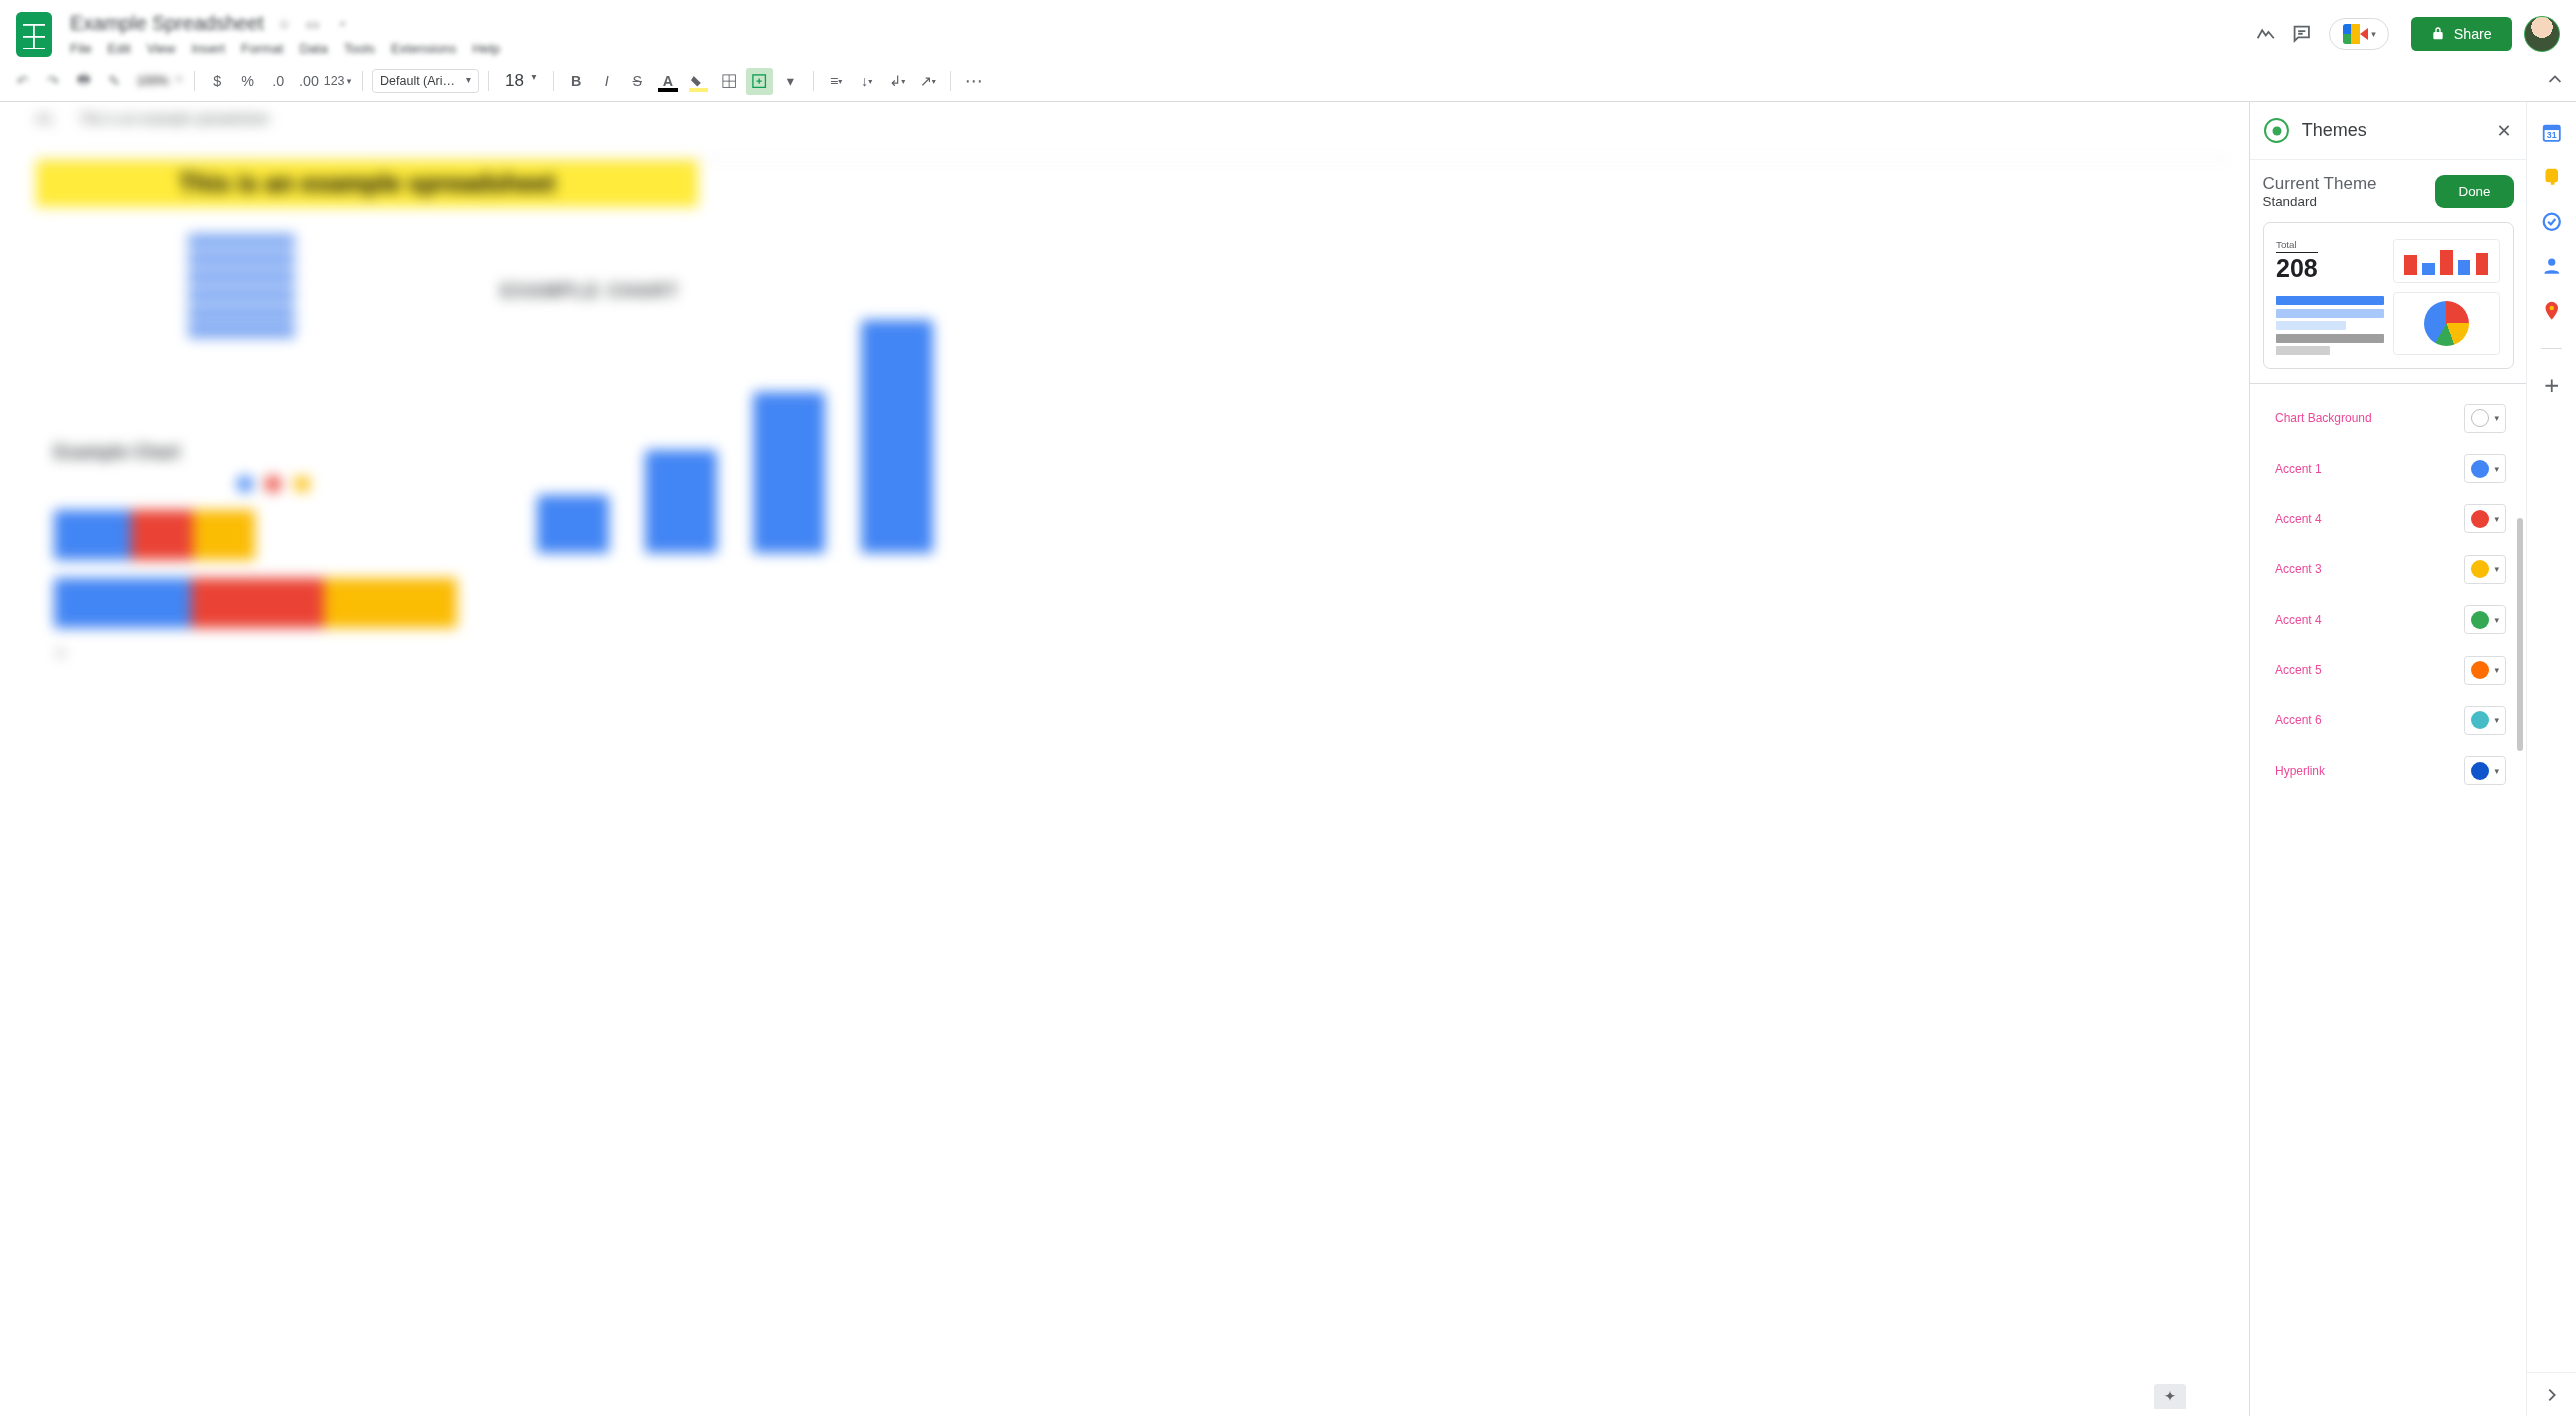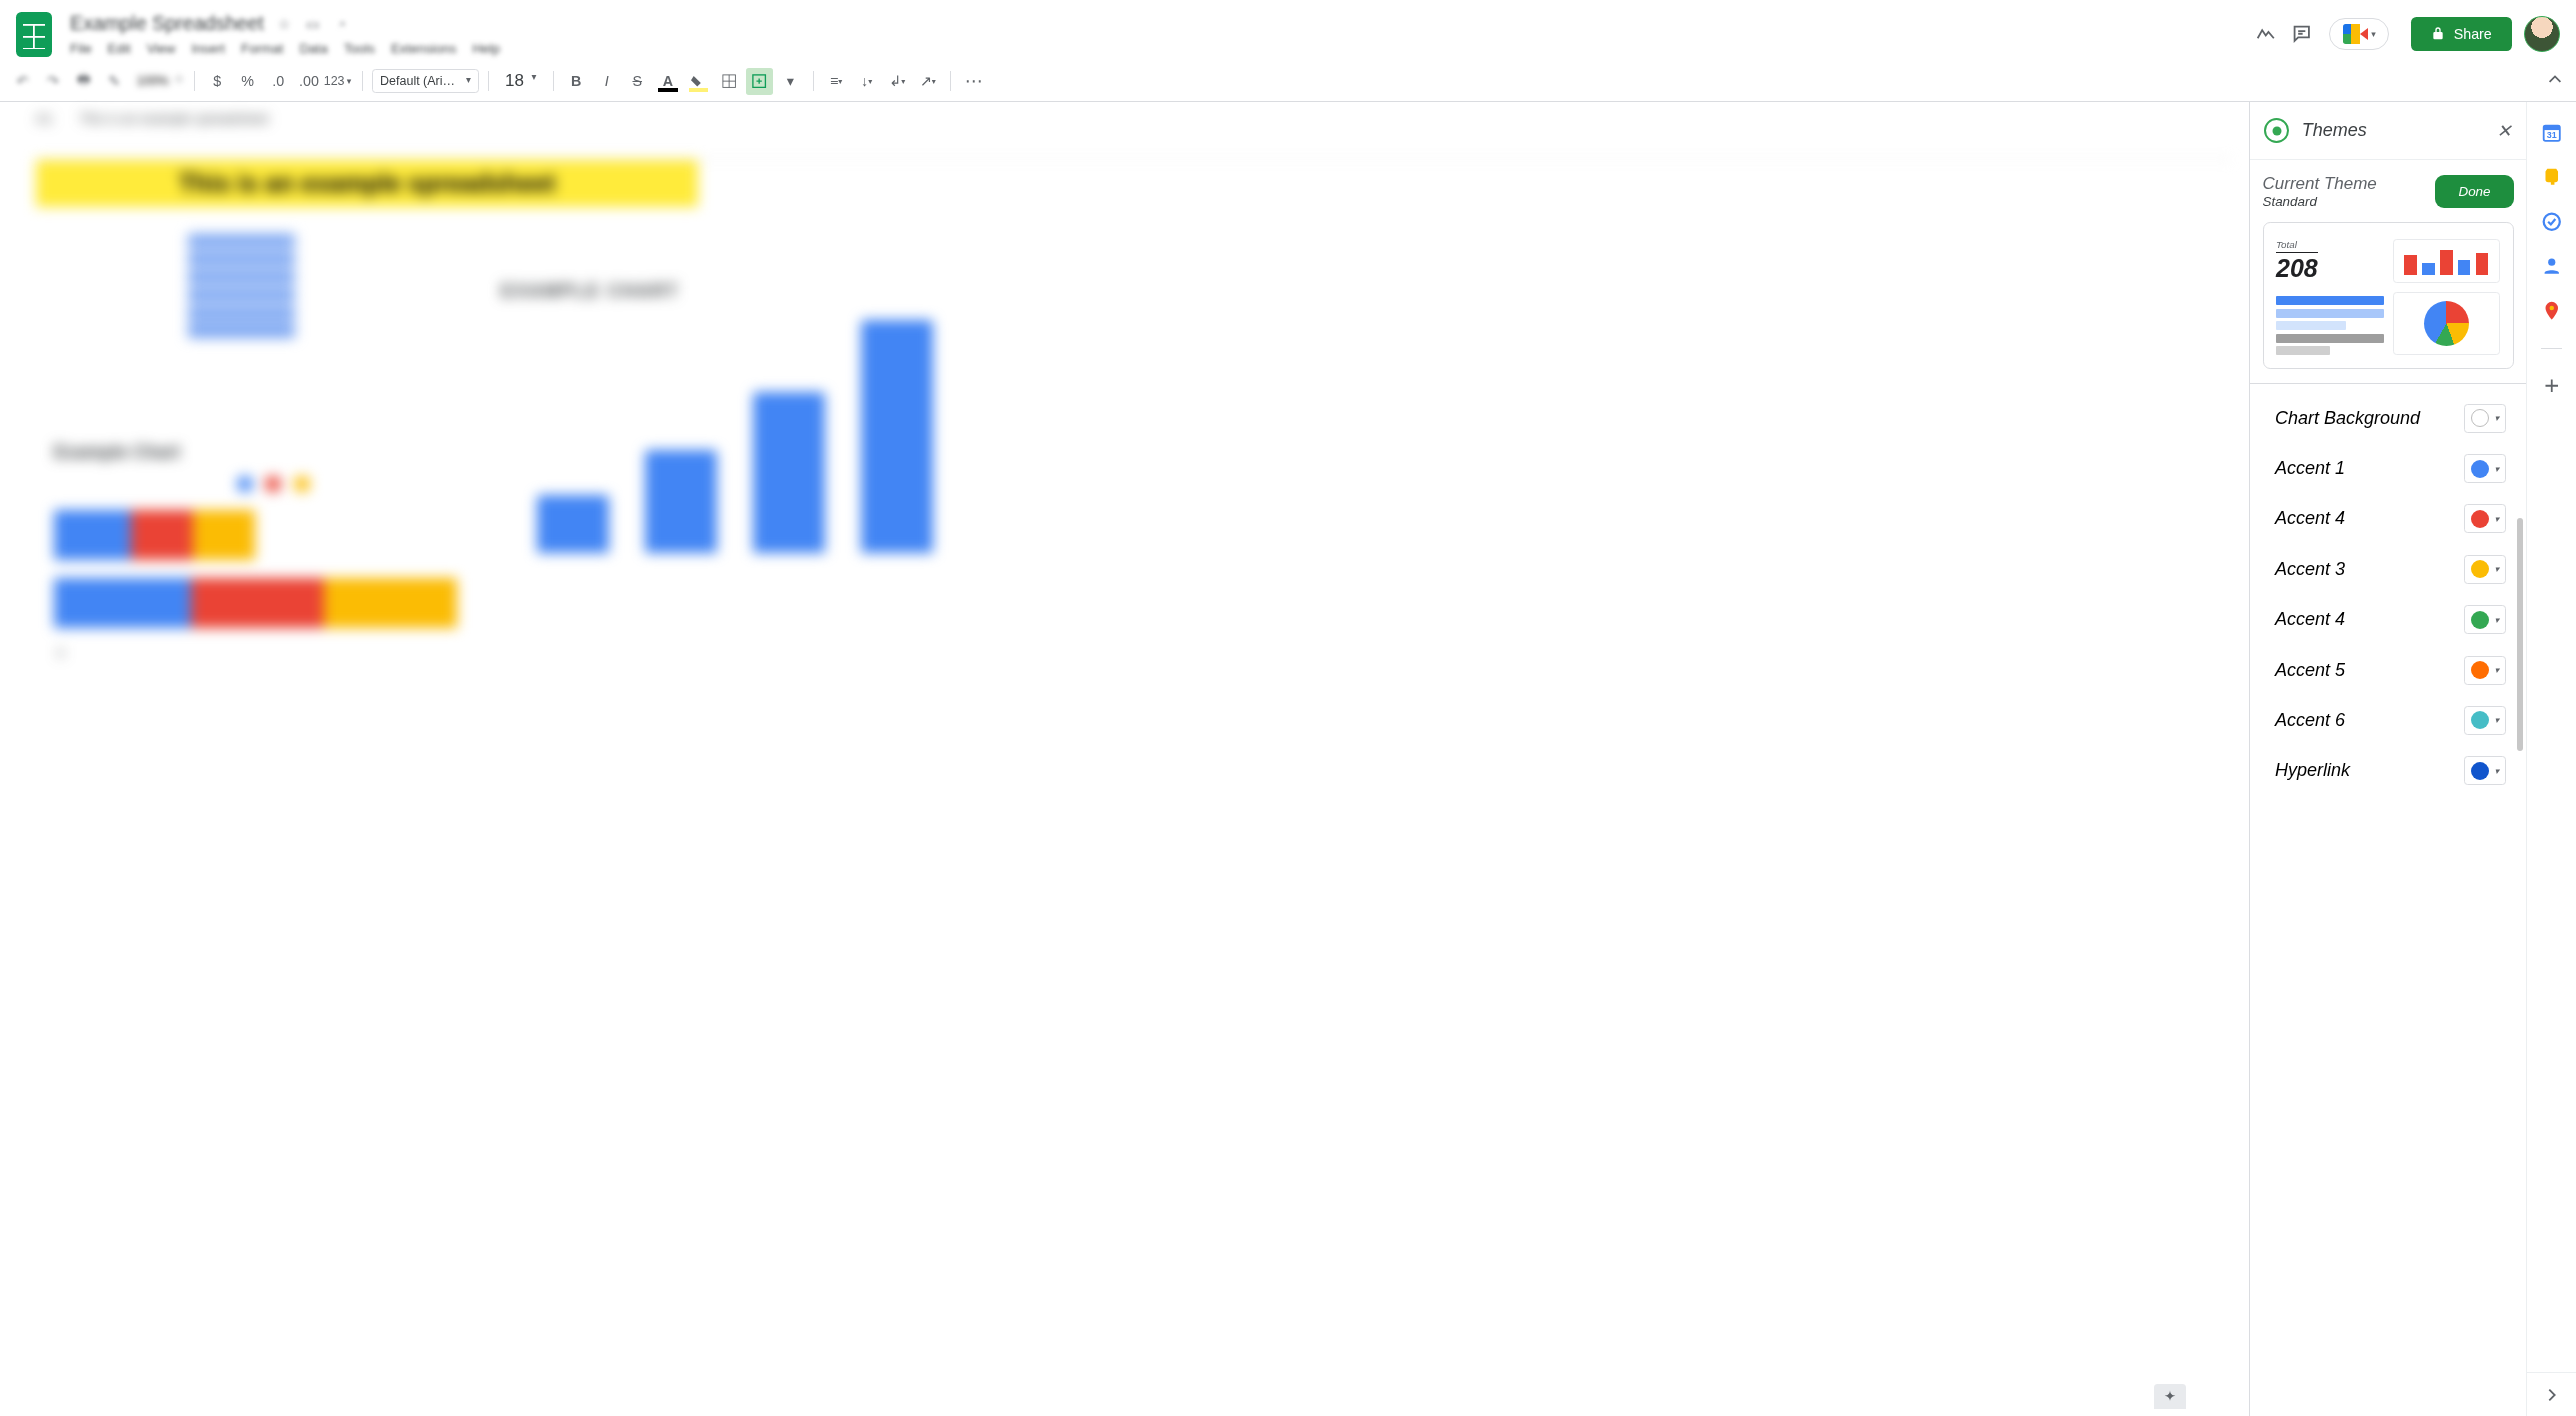--- a/index.html
+++ b/index.html
@@ -67,21 +67,21 @@
     .bars div{ width:72px; background:#4285f4; border-radius:3.6px 3.6px 0 0;}
     .stacked-chart{ position:absolute; left:54px; top:340px; width:438px; height:268px;}
     .stacked-chart .title{font-size:18px; font-weight:600; color:#3c4043; margin-bottom:12.5px;}
     .legend{display:flex; gap:12.5px; justify-content:center; margin-bottom:18px;}
     .legend span{width:16px; height:16px; border-radius:50%;}
     .sbar{ display:flex; height:50px; margin:18px 0;}
     .sbar div{height:100%;}
     .axis{display:flex; justify-content:space-between; font-size:11.6px; color:#3c4043; padding:0 3.6px;}
 
     
-    .side-panel { width: 277px; min-width:277px; border-left:0.9px solid #dadce0; display:flex; flex-direction:column; background:#fff; position:relative;font-style:italic;}
+    .side-panel { width: 277px; min-width:277px; border-left:0.9px solid #dadce0; display:flex; flex-direction:column; background:#fff; position:relative;}
     .panel-header{ display:flex; align-items:center; gap:12.5px; padding:16px 14.3px; border-bottom:0.9px solid #eceff1;}
     .panel-header .icon{ width:25px; height:25px; border:2.2px solid #34a853; border-radius:50%; position:relative;}
     .panel-header .icon::after{content:""; position:absolute; width:9px; height:9px; border-radius:50%; background:#34a853; left:50%; top:50%; transform:translate(-50%,-50%);}  
     .panel-title{ font-size:18px; color:#3c4043; flex:1;}
     .panel-close{ font-size:18px; color:#5f6368; cursor:pointer;}
     .theme-top{ display:flex; align-items:center; justify-content:space-between; padding:14.3px 12.5px 12.5px 12.5px;}
     .theme-top .lbl-small{ font-size:17px; color:#5f6368;}
     .theme-top .lbl-val{ font-size:13.4px; color:#3c4043;}
     .done-btn{ background:#1e8e3e; color:#fff; border-radius:9px; padding:9px 23px; font-size:13.4px; font-weight:500; cursor:pointer;text-align:center;}
     .preview-card{ margin:0 12.5px 14.3px 12.5px; border:0.9px solid #dadce0; border-radius:7.2px; padding:16px 12.5px 12.5px 12.5px; display:grid; grid-template-columns:1fr 1fr; gap:9px;}
@@ -89,21 +89,21 @@
     .pv-a .big{font-size:25px; font-weight:600; color:#202124; border-top:1.8px solid #202124; display:inline-block; padding-top:1.8px; margin-top:1.8px;}
     .pv-b{ border:0.9px solid #e8eaed; border-radius:3.6px; display:flex; align-items:flex-end; justify-content:center; gap:5.4px; padding:7.2px 5.4px;}
     .pv-b span{ width:12.5px;}
     .pv-c{ display:flex; flex-direction:column; gap:3.6px; padding-top:3.6px;}
     .pv-c span{ height:9px; border-radius:0.9px;}
     .pv-d{ border:0.9px solid #e8eaed; border-radius:3.6px; display:flex; align-items:center; justify-content:center; padding:5.4px;}
     .pie{ width:45px; height:45px; border-radius:50%; background: conic-gradient(#ea4335 0 90deg,#fbbc04 90deg 160deg,#34a853 160deg 210deg,#4285f4 210deg 360deg);}
     .panel-sep{ height:0.9px; background:#dadce0; margin:0;}
     .opts-scroll{ flex:1; overflow-y:auto; padding:9px 0 18px 0; position:relative;}
     .opt-row{ display:flex; align-items:center; justify-content:space-between; padding:10.7px 19.7px 10.7px 25px;}
-    .opt-row .label{ font-size:18px; color:#000000;}
+    .opt-row .label{ font-size:12px; color:#ec4899;}
     .color-picker{ display:flex; align-items:center; gap:5.4px; border:0.9px solid #dadce0; border-radius:3.6px; padding:4.5px 6.3px; cursor:pointer;}
     .swatch{ width:18px; height:18px; border-radius:50%;}
     .swatch.outline{ border:0.9px solid #bdbdbd; background:#fff;}
     .caret{ font-size:9px; color:#5f6368;}
     .scroll-thumb{ position:absolute; right:2.7px; top:134px; width:6.3px; height:233px; background:#c7c7c7; border-radius:3.6px;}
 
     
     .right-rail{ width:50px; min-width:50px; border-left:0.9px solid #eceff1; display:flex; flex-direction:column; align-items:center; gap:23px; padding-top:19.7px; background:#fff;}
     .rail-icon{ width:21.5px; height:21.5px; cursor:pointer; display:flex; align-items:center; justify-content:flex-start;}
     .rail-divider{ width:21.5px; height:0.9px; background:#dadce0; margin:3.6px 0;}

